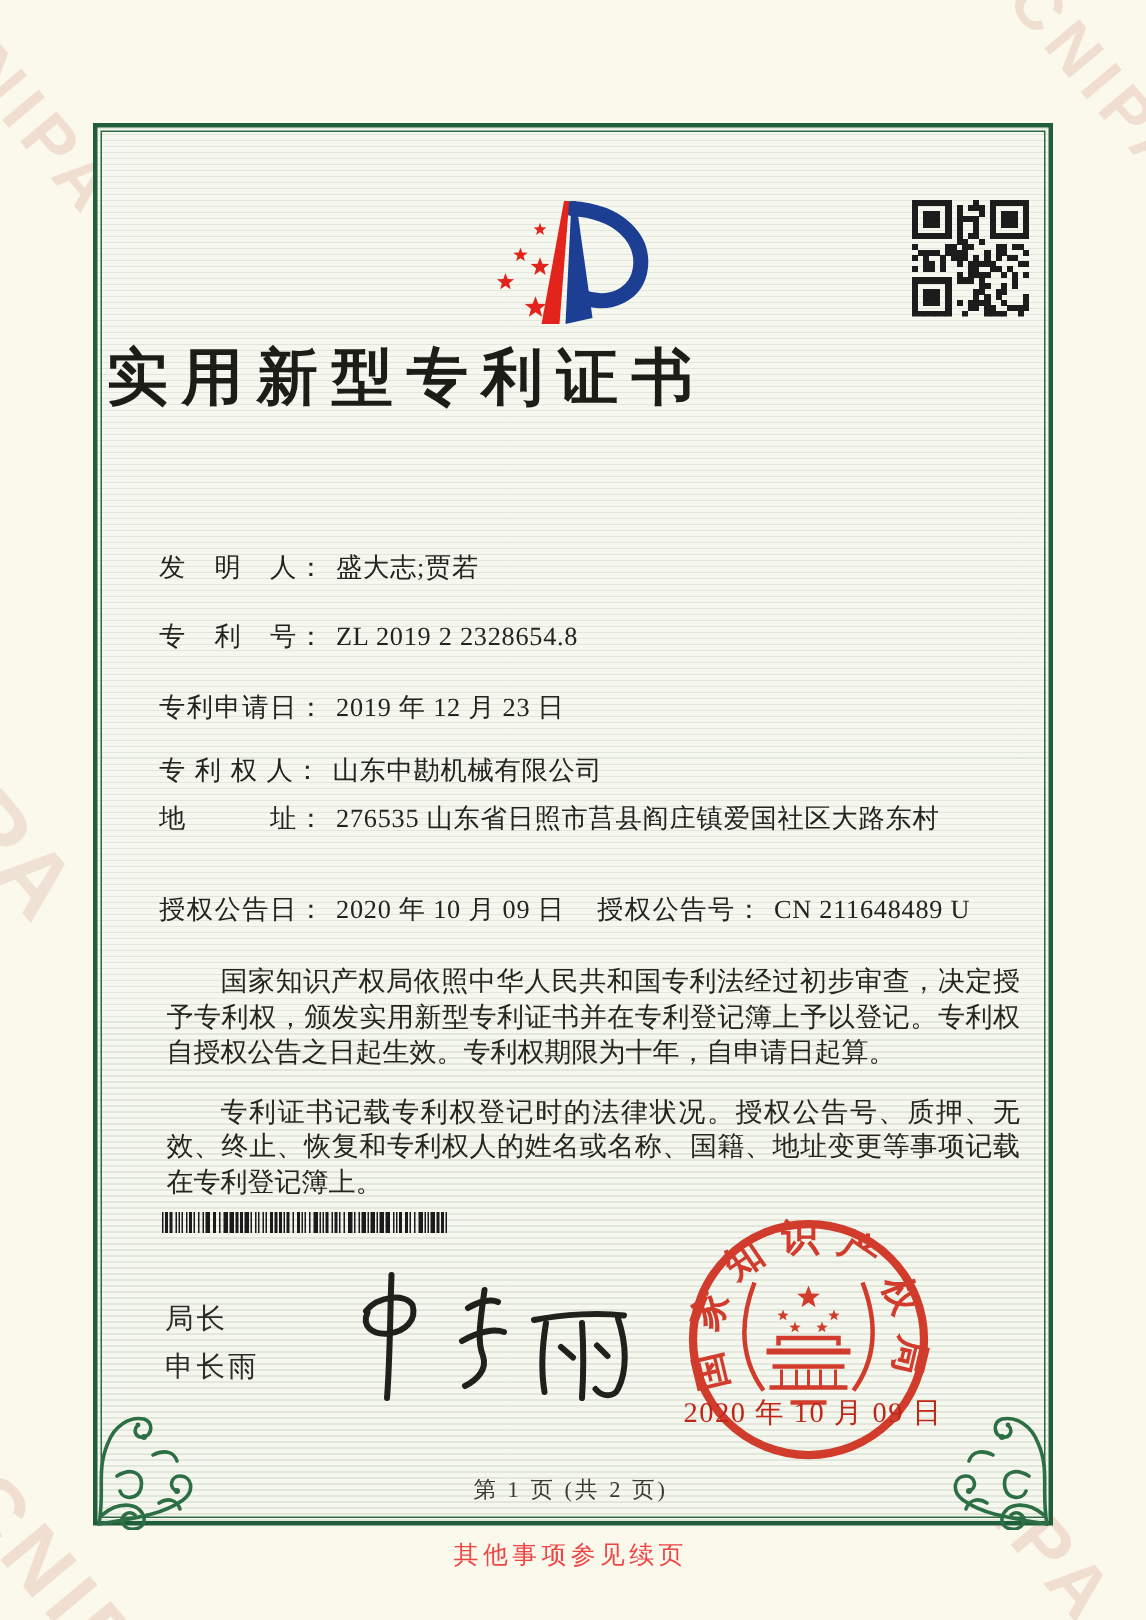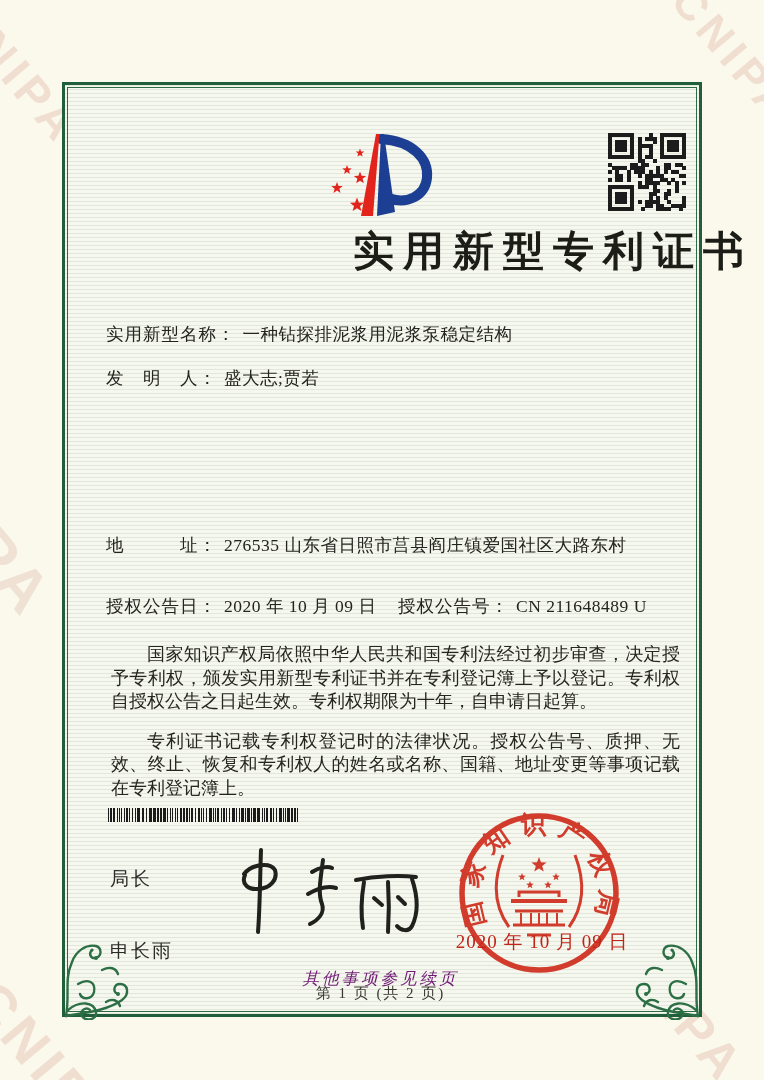--- a/index.html
+++ b/index.html
@@ -17,45 +17,45 @@
          background:
            repeating-linear-gradient(0deg, rgba(150,175,145,.22) 0 1px, rgba(0,0,0,0) 1px 4px),
            #f6f7ef;}
   .frame-inner{position:absolute;inset:2px;border:1px solid #2d6b45;}
 
   .cert-no{position:absolute;left:106px;top:120px;font-size:17px;letter-spacing:2.5px;color:#2b2b26;}
 
   .logo{position:absolute;left:315px;top:128px;width:130px;height:95px;}
   .qr{position:absolute;left:608px;top:133px;width:78px;height:78px;}
 
-  .title{position:absolute;left:62px;top:224px;width:691px;text-align:right;
+  .title{position:absolute;left:62px;top:224px;width:691px;text-align:left;
          font-size:41px;font-weight:bold;letter-spacing:9px;text-indent:9px;color:#1d1d18;}
 
   .field{position:absolute;left:106px;font-size:17.5px;color:#23231f;white-space:nowrap;}
   .field .lbl{letter-spacing:1px;}
   .field .val{margin-left:7px;letter-spacing:.5px;}
   .field .pair2{position:absolute;left:292px;top:0;white-space:nowrap;}
 
   .paras{position:absolute;left:95px;top:627px;width:601px;font-size:18px;line-height:23.5px;
          color:#26261f;text-align:justify;}
   .paras p{margin:16px;text-indent:2em;}
 
   .barcode{position:absolute;left:108px;top:808px;height:14px;display:flex;align-items:stretch;}
   .barcode i{display:block;height:100%;}
 
   .sig-title{position:absolute;left:110px;top:866px;font-size:19px;font-family:"Liberation Sans",sans-serif;color:#2b2b28;letter-spacing:2px;}
-  .sig-name{position:absolute;left:110px;top:938px;font-size:19px;font-family:"Liberation Sans",sans-serif;color:#2b2b28;letter-spacing:2px;}
+  .sig-name{position:absolute;left:110px;top:898px;font-size:19px;font-family:"Liberation Sans",sans-serif;color:#2b2b28;letter-spacing:2px;}
   .signature{position:absolute;left:228px;top:842px;width:196px;height:100px;}
 
   .seal{position:absolute;left:439px;top:793px;width:200px;height:200px;opacity:.93;}
   .seal-date{position:absolute;left:452px;top:929px;width:180px;text-align:center;
              font-size:19px;color:#c02518;letter-spacing:1px;white-space:nowrap;}
 
   .page-num{position:absolute;left:62px;top:984px;width:637px;text-align:center;font-size:15px;color:#3a3a33;letter-spacing:2px;}
-  .note{position:absolute;left:62px;top:968px;width:637px;text-align:center;font-size:16.5px;color:#701a75;letter-spacing:3px;font-style:italic;}
+  .note{position:absolute;left:62px;top:1026px;width:637px;text-align:center;font-size:16.5px;color:#ef4444;letter-spacing:3px;}
 
   .orn{position:absolute;width:84px;height:84px;}
   .orn-left{left:56px;top:936px;}
   .orn-right{left:624px;top:936px;transform:scaleX(-1);}
 </style>
 </head>
 <body>
 
 <div class="page">
 
@@ -300,25 +300,31 @@
       <rect x="33.00" y="73.33" width="4" height="4" fill="#1c1c1c"></rect>
       <rect x="47.67" y="73.33" width="4" height="4" fill="#1c1c1c"></rect>
       <rect x="51.33" y="73.33" width="4" height="4" fill="#1c1c1c"></rect>
       <rect x="55.00" y="73.33" width="4" height="4" fill="#1c1c1c"></rect>
       <rect x="58.67" y="73.33" width="4" height="4" fill="#1c1c1c"></rect>
       <rect x="69.67" y="73.33" width="4" height="4" fill="#1c1c1c"></rect>
     </svg>
 
   <div class="title">实用新型专利证书</div>
 
-  <div class="field" style="top:322px">
-    <span class="lbl">实用新型名称：</span><span class="val">一种钻探排泥浆用泥浆泵稳定结构</span>
-  </div>
   <div class="field" style="top:366px">
     <span class="lbl">发　明　人：</span><span class="val">盛大志;贾若</span>
+  </div>
+  <div class="field" style="top:412px">
+    <span class="lbl">专　利　号：</span><span class="val">ZL 2019 2 2328654.8</span>
+  </div>
+  <div class="field" style="top:459px">
+    <span class="lbl">专利申请日：</span><span class="val">2019 年 12 月 23 日</span>
+  </div>
+  <div class="field" style="top:501px">
+    <span class="lbl">专 利 权 人：</span><span class="val">山东中勘机械有限公司</span>
   </div>
   <div class="field" style="top:533px">
     <span class="lbl">地　　　址：</span><span class="val">276535 山东省日照市莒县阎庄镇爱国社区大路东村</span>
   </div>
   <div class="field" style="top:594px">
     <span class="lbl">授权公告日：</span><span class="val">2020 年 10 月 09 日</span>
     <span class="pair2">
       <span class="lbl">授权公告号：</span><span class="val">CN 211648489 U</span>
     </span>
   </div>

